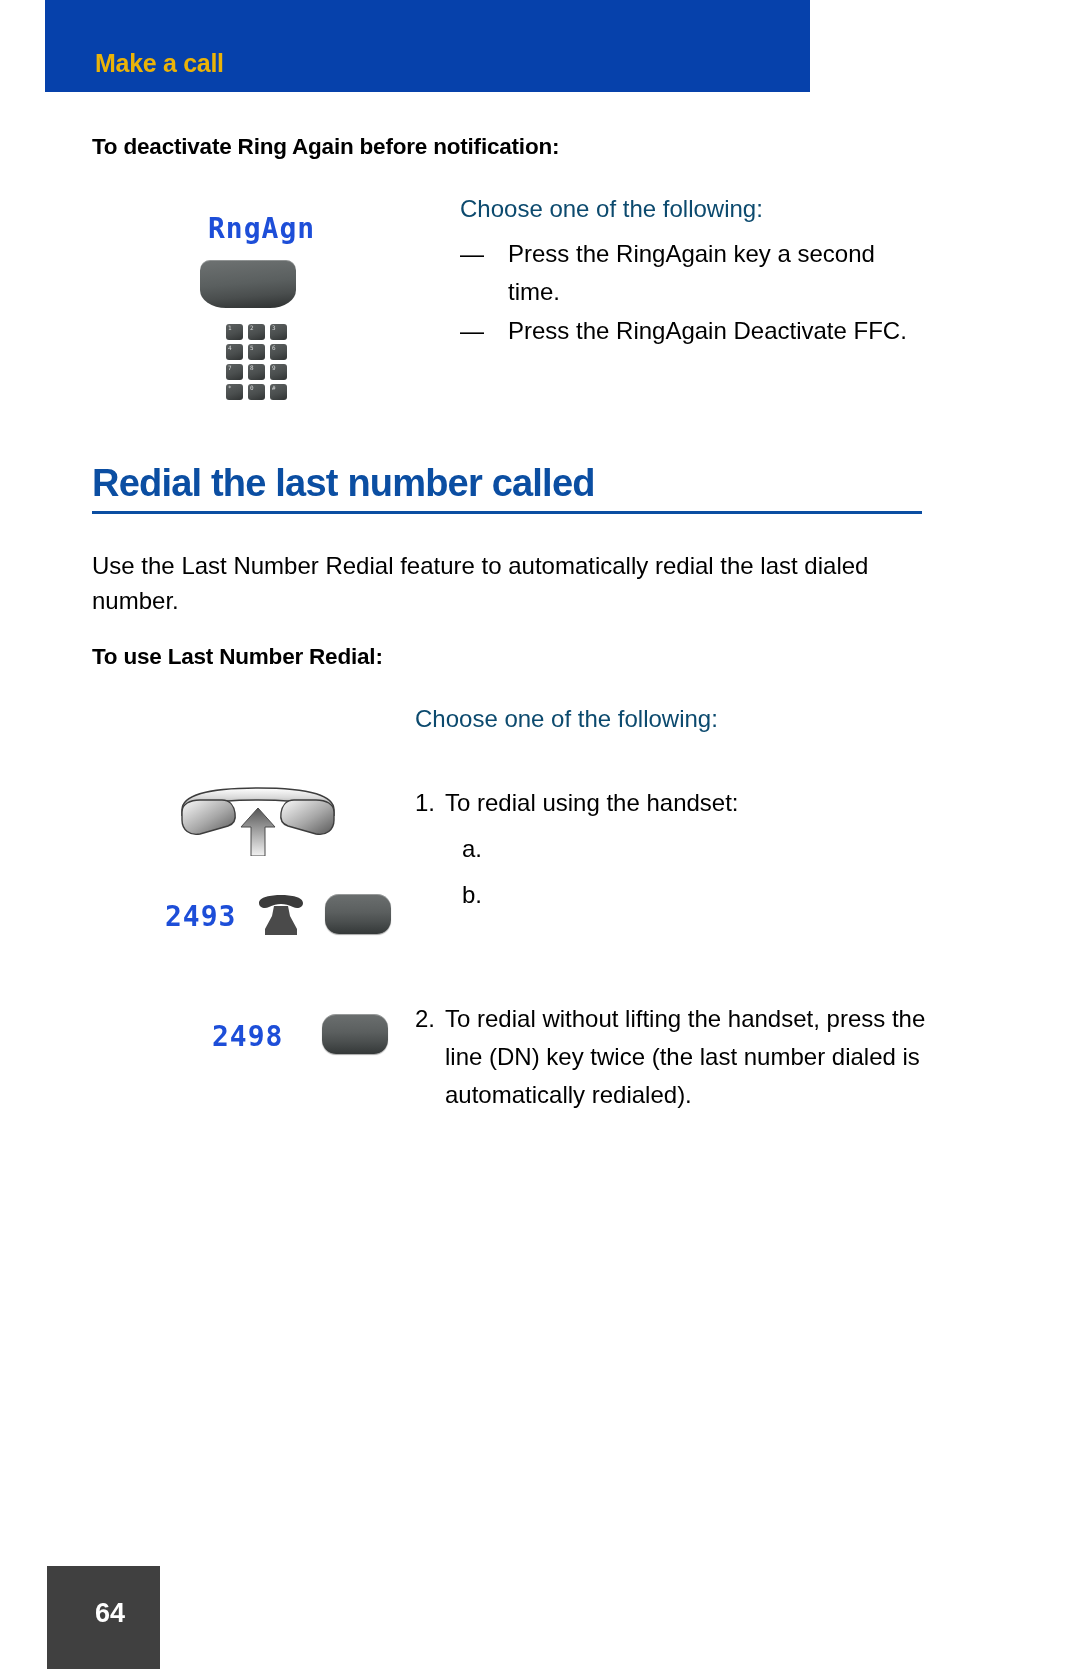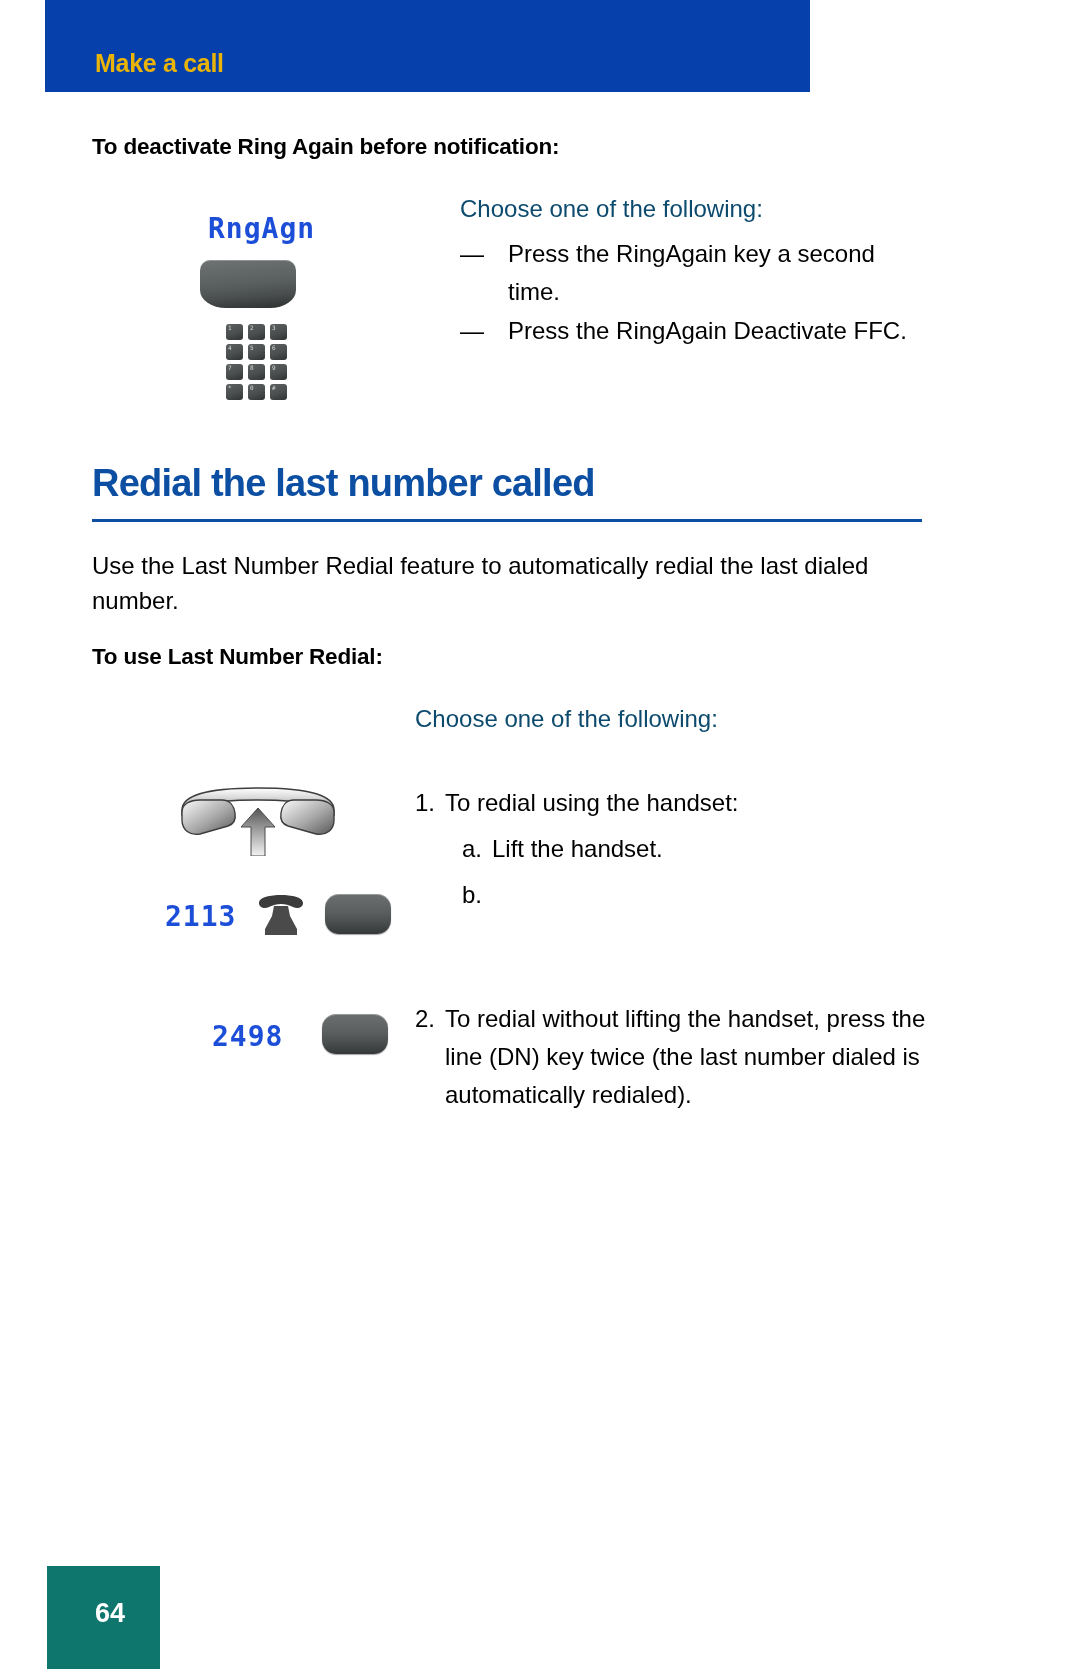--- a/index.html
+++ b/index.html
@@ -74,21 +74,21 @@
     left: 92px;
     top: 462px;
     width: 830px;
   }
   .section-heading .sh-text {
     font-size: 38px;
     font-weight: bold;
     color: #0b4ea2;
     letter-spacing: -0.8px;
     display: block;
-    padding-bottom: 14px;
+    padding-bottom: 6px;
   }
   .section-heading .sh-rule {
     display: block;
     width: 830px;
     height: 3px;
     background: #0b4ea2;
   }
 
   .body-para {
     position: absolute;
@@ -232,21 +232,21 @@
     box-shadow: inset 0 1px 0 rgba(255,255,255,0.3), 0 1px 1px rgba(0,0,0,0.35);
   }
 
   
   .footer-block {
     position: absolute;
     left: 47px;
     top: 1566px;
     width: 113px;
     height: 103px;
-    background: #0f766e;
+    background: #404040;
   }
   .footer-block .page-num {
     position: absolute;
     left: 48px;
     top: 32px;
     color: #ffffff;
     font-size: 27px;
     font-weight: bold;
   }
 </style>
@@ -350,41 +350,40 @@
         <stop offset="0%" stop-color="#555555"></stop>
         <stop offset="45%" stop-color="#9d9d9d"></stop>
         <stop offset="100%" stop-color="#f2f2f2"></stop>
       </linearGradient>
     </defs>
     <path d="M18 0 L35 19 L25 19 L25 48 L11 48 L11 19 L1 19 Z" fill="url(#arw)" stroke="#4a4a4a" stroke-width="1"></path>
   </svg>
 </div>
 
 <div class="row-2493">
-  <span class="lcd lcd-num" style="left:0;">2113</span>
+  <span class="lcd lcd-num" style="left:0;">2493</span>
   <svg class="phone-icon" style="left:90px; top:6px;" viewBox="0 0 52 42">
     <path d="M4 9 C4 3 16 1 26 1 C36 1 48 3 48 9 C48 14 42 15 38 13 C34 11 30 10 26 10 C22 10 18 11 14 13 C10 15 4 14 4 9 Z" fill="#3b3b3b"></path>
     <path d="M19 12 L33 12 L35 22 L42 35 L42 41 L10 41 L10 35 L17 22 Z" fill="#4a4a4a"></path>
   </svg>
   <div class="line-key" style="left:160px; top:6px;"></div>
 </div>
 
 <div class="row-2498">
   <span class="lcd lcd-num" style="left:0;text-align:right;">2498</span>
   <div class="line-key" style="left:110px; top:6px;"></div>
 </div>
 
 <div class="num-item" style="left:415px; top:784px; width:520px;">
   <span class="num">1.</span>
   <span class="num-body">To redial using the handset:</span>
 </div>
 
 <div class="num-item" style="left:462px; top:830px; width:470px;">
   <span class="num">a.</span>
-  <span class="num-body">Lift the handset.</span>
 </div>
 
 <div class="num-item" style="left:462px; top:876px; width:470px;">
   <span class="num">b.</span>
 </div>
 
 <div class="num-item" style="left:415px; top:1000px; width:520px;">
   <span class="num">2.</span>
   <span class="num-body">To redial without lifting the handset, press the line (DN) key twice (the last number dialed is automatically redialed).</span>
 </div>

